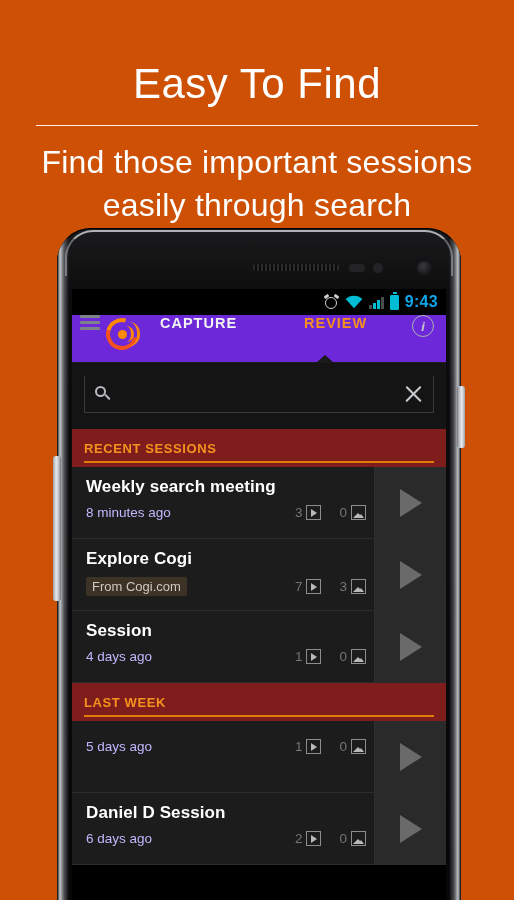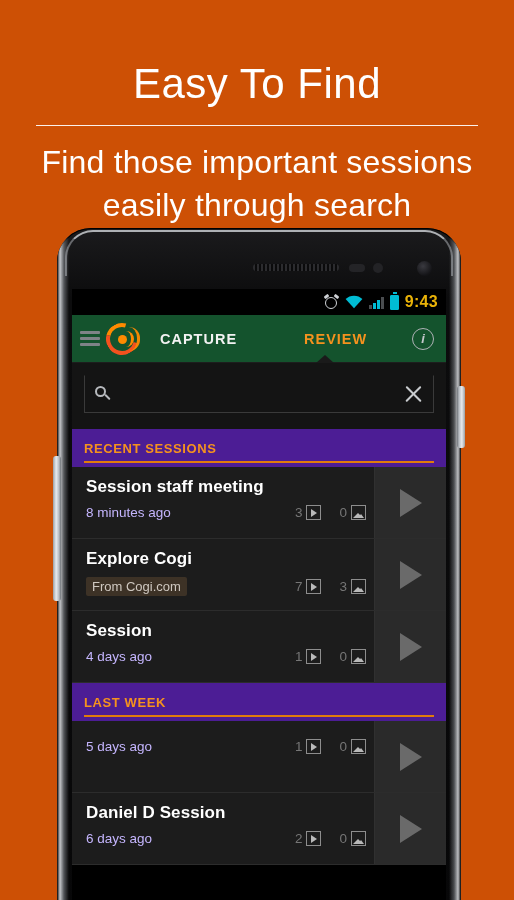--- a/index.html
+++ b/index.html
@@ -107,24 +107,24 @@
   .sb-sig { display: flex; align-items: flex-end; gap: 1px; height: 13px; }
   .sb-sig i { display:block; width:3px; background:#ffffff; }
   .sb-sig i.b1 { height:4px; background:#4a4d50; }
   .sb-sig i.b2 { height:6px; background:#00bcd4; }
   .sb-sig i.b3 { height:9px; background:#00bcd4; }
   .sb-sig i.b4 { height:12px; background:#4a4d50; }
   .sb-batt { width: 9px; height: 15px; border: 1.5px solid #00bcd4; border-radius:1px;
              position: relative; background:#00bcd4; }
   .sb-batt:before { content:""; position:absolute; left:2px; top:-4px; width:4px; height:2.5px;
              background:#00bcd4; }
-  .sb-time { color: #eab308; font-size: 16px; font-weight: 700; letter-spacing: 0.3px; }
+  .sb-time { color: #0ea5e9; font-size: 16px; font-weight: 700; letter-spacing: 0.3px; }
 
   .appbar {
-    height: 48px; background: #14532d; display: flex; align-items: center;
+    height: 48px; background: #6d28d9; display: flex; 
     position: relative; border-bottom: 1px solid #1d1d1d;
   }
   .menu-icon { width: 20px; height: 15px; margin-left: 8px; display:flex;
                flex-direction: column; justify-content: space-between; }
   .menu-icon span { display:block; height:3px; background:#7e8387; border-radius:1px; }
   .logo { width: 38px; height: 38px; margin-left: 3px; position: relative; }
   .logo .arc {
     position:absolute; left:3px; top:3px; width:32px; height:32px; border-radius:50%;
     border: 4px solid transparent;
     border-top-color:#ff8a00; border-left-color:#f4511e; border-bottom-color:#f4511e;
@@ -169,21 +169,21 @@
   }
   .search-input::placeholder { color: #555; }
   .clear-icon { width: 19px; height: 19px; position: relative; }
   .clear-icon i { position:absolute; left:-1px; top:8px; width:21px; height:2.2px;
                   background:#c9cccf; border-radius:1px; }
   .clear-icon i.a { transform: rotate(45deg); }
   .clear-icon i.b { transform: rotate(-45deg); }
 
   .list { background: #0d0d0d; }
   .section-head {
-    padding: 12px 12px 4px 12px; background:#4c1d95;
+    padding: 12px 12px 4px 12px; background:#7f1d1d;
   }
   .section-head .txt {
     color: #f5921e; font-size: 13px; font-weight: 700; letter-spacing: 0.6px;
   }
   .section-head .rule { height: 2px; background: #e07c0c; margin-top: 5px; }
 
   .row {
     display: flex; align-items: stretch; background: #1c1c1c;
     border-bottom: 1px solid #2c2c2c; height: 72px;
   }
@@ -300,21 +300,21 @@
 
     <div class="list">
 
       <div class="section-head">
         <div class="txt">RECENT SESSIONS</div>
         <div class="rule"></div>
       </div>
 
       <div class="row">
         <div class="row-main">
-          <div class="row-title">Session staff meeting</div>
+          <div class="row-title">Weekly search meeting</div>
           <div class="row-meta">
             <div class="row-sub">8 minutes ago</div>
             <div class="count">
               <span>3</span>
               <span class="ic-play-sm">
                   <i></i>
                 </span>
             </div>
             <div class="count">
               <span>0</span>

